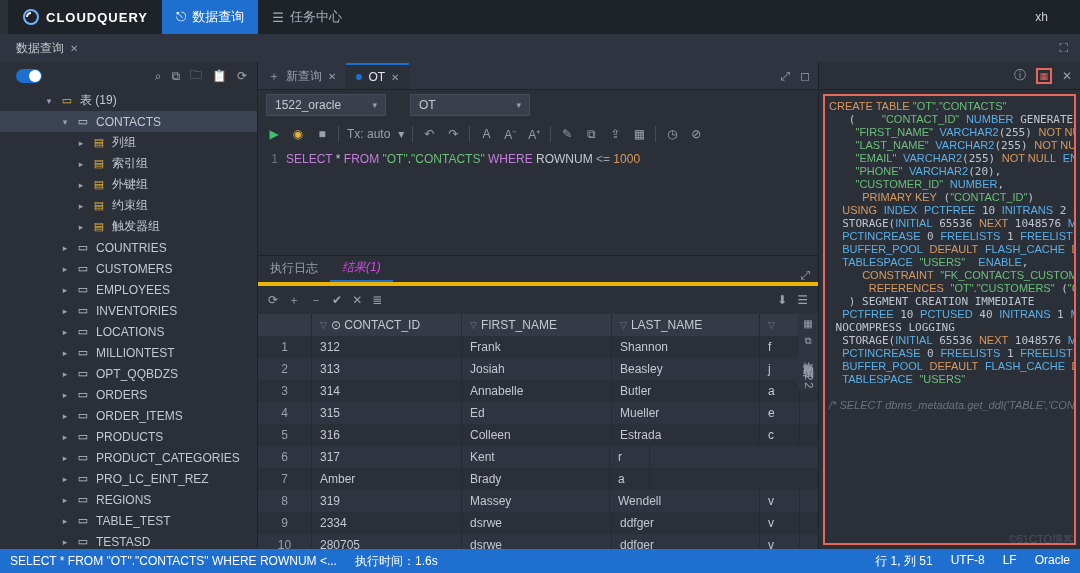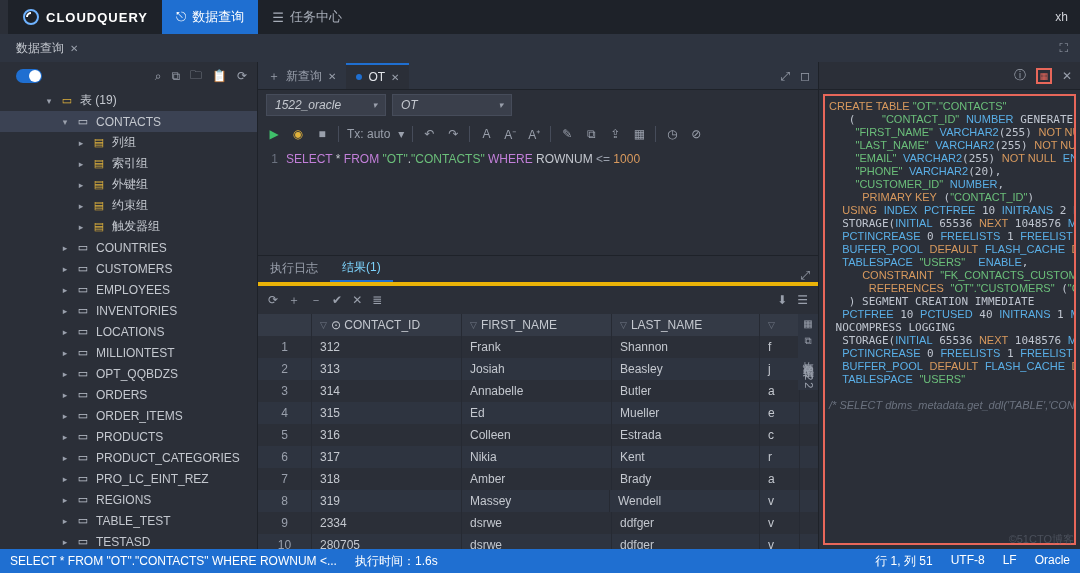--- a/index.html
+++ b/index.html
@@ -3,21 +3,21 @@
 <meta charset="utf-8">
 <style>
 * { margin: 0; padding: 0; box-sizing: border-box; font-family: "Segoe UI", Arial, sans-serif; }
 body { background: #2b2f38; color: #c4c8cf; font-size: 12px; overflow: hidden; width: 1080px; height: 573px; }
 .top-bar { height: 34px; background: #1e2229; display: flex; align-items: center; margin-left: 8px; }
 .logo { display: flex; align-items: center; padding: 0 14px; color: #fff; font-weight: 700; letter-spacing: 1px; font-size: 13px; }
 .logo svg { margin-right: 6px; }
 .top-nav { display: flex; height: 100%; }
 .top-nav-item { display: flex; align-items: center; padding: 0 14px; font-size: 13px; color: #a7adb8; height: 100%; gap: 6px; }
 .top-nav-item.active { background: #1f6fd1; color: #fff; }
-.top-user { margin-left: auto; padding-right: 12px; color: #d0d3d9; }
+.top-user { margin-left: auto; padding-right: 32px; color: #d0d3d9; }
 .sub-tabs { height: 28px; background: #2e3440; display: flex; align-items: center; padding: 0 6px; }
 .sub-tab { display: flex; align-items: center; gap: 6px; padding: 0 10px; height: 100%; font-size: 12px; color: #c4c8cf; }
 .sub-tab .close { font-size: 10px; color: #9aa0ac; }
 .max-icon { margin-left: auto; padding-right: 6px; color: #9aa0ac; }
 .main-row { display: flex; height: calc(100% - 34px - 28px - 24px); }
 .sidebar { width: 258px; background: #2b2f38; border-right: 1px solid #1e2229; display: flex; flex-direction: column; }
 .sb-toolbar { height: 28px; display: flex; align-items: center; justify-content: flex-end; gap: 10px; padding: 0 10px; color: #9aa0ac; }
 .toggle { width: 26px; height: 14px; background: #1f6fd1; border-radius: 7px; position: relative; margin-right: auto;margin-left:6px; }
 .toggle::after { content: ""; position: absolute; right: 1px; top: 1px; width: 12px; height: 12px; background: #fff; border-radius: 50%; }
 .tree { flex: 1; overflow: auto; font-size: 12px; }
@@ -27,39 +27,39 @@
 .ico { width: 14px; text-align: center; color: #6fb3ff; font-size: 11px; }
 .ico.y { color: #e0b23c; }
 .ico.g { color: #bfc5cf; }
 .center { flex: 1; display: flex; flex-direction: column; min-width: 0; background: #2b2f38; }
 .center-tabs { height: 28px; background: #2e3440; display: flex; align-items: flex-end; border-bottom: 1px solid #1e2229; position: relative; }
 .ctab { display: flex; align-items: center; gap: 6px; padding: 0 10px; height: 26px; font-size: 12px; color: #9aa0ac; }
 .ctab.active { background: #2b2f38; color: #e3e5ea; border-top: 2px solid #1f6fd1; }
 .ctab .dot { width: 6px; height: 6px; background: #1f6fd1; border-radius: 50%; }
 .ctab .close { font-size: 10px; color: #9aa0ac; }
 .ctab-icons { margin-left: auto; display: flex; gap: 10px; padding: 0 8px; color: #9aa0ac; align-items: center; height: 100%; }
-.selects { height: 30px; display: flex; padding: 4px 8px; gap: 6px; font-style: italic; }
+.selects { height: 30px; display: flex; padding: 4px 8px; gap: 24px; }
 .dd { background: #3a3f4b; border: 1px solid #464c5a; height: 22px; display: flex; align-items: center; padding: 0 8px; font-size: 12px; color: #c4c8cf; width: 120px; justify-content: space-between; }
 .dd .chev { font-size: 9px; color: #9aa0ac; }
 .ed-toolbar { height: 28px; display: flex; align-items: center; gap: 8px; padding: 0 8px; color: #9aa0ac; font-size: 12px;}
 .ed-toolbar .sep { width: 1px; height: 16px; background: #464c5a; }
 .ed-toolbar .tb-btn { width: 16px; text-align: center; }
 .ed-toolbar .play { color: #3fbf6a; }
 .ed-toolbar .rec { color: #e0b23c; }
 .editor { height: 108px; background: #2b2f38; border-bottom: 1px solid #1e2229; font-family: Consolas, monospace; font-size: 12px; padding: 4px 0; }
 .ed-line { display: flex; }
 .gutter { width: 28px; text-align: right; padding-right: 8px; color: #6b727f; }
 .code { flex: 1; white-space: pre; }
 .kw { color: #c27fd9; }
 .str { color: #6bbf7a; }
 .op { color: #9aa0ac; }
 .num { color: #d99a5e; }
 .result-tabs { height: 30px; display: flex; align-items: flex-end; border-bottom: 4px solid #eab308; position: relative; }
 .rtab { padding: 0 12px; height: 28px; display: flex; align-items: center; font-size: 12px; color: #9aa0ac; }
-.rtab.active { color: #7dd3fc; border-bottom: 2px solid #1f6fd1; }
+.rtab.active { color: #d946ef; border-bottom: 2px solid #1f6fd1; font-style: italic; }
 .rtab-icons { margin-left: auto; padding-right: 8px; color: #9aa0ac; }
 .grid-toolbar { height: 28px; display: flex; align-items: center; gap: 10px; padding: 0 10px; color: #9aa0ac; }
 .grid-toolbar .right { margin-left: auto; display: flex; gap: 10px; }
 .vert-tabs { position: absolute; right: 0; top: 0; width: 20px; background: #2e3440; display: flex; flex-direction: column; align-items: center; padding-top: 4px; gap: 6px; color: #9aa0ac; font-size: 10px; z-index:5;}
 .vert-label { writing-mode: vertical-rl; letter-spacing: 2px; color: #9aa0ac; font-size: 11px;}
 .grid { flex: 1; overflow: auto; position: relative; }
 .grid-head, .grid-row { display: flex; height: 22px; align-items: center; font-size: 12px; }
 .grid-head { background: #343a46; color: #c4c8cf; position: sticky; top: 0; }
 .grid-row:nth-child(even) { background: #2e3440; }
 .cell { padding: 0 8px; overflow: hidden; white-space: nowrap; text-overflow: ellipsis; border-right: 1px solid #262a33; height:100%; display:flex; align-items:center;}
@@ -357,27 +357,25 @@
         <div class="grid-row">
           <div class="cell c-idx">5</div>
           <div class="cell c1">316</div>
           <div class="cell c2">Colleen</div>
           <div class="cell c3">Estrada</div>
           <div class="cell c4">c</div>
         </div>
         <div class="grid-row">
           <div class="cell c-idx">6</div>
           <div class="cell c1">317</div>
-          <div class="cell c2">Nikia</div>
           <div class="cell c3">Kent</div>
           <div class="cell c4">r</div>
         </div>
         <div class="grid-row">
           <div class="cell c-idx">7</div>
-          <div class="cell c1">318</div>
           <div class="cell c2">Amber</div>
           <div class="cell c3">Brady</div>
           <div class="cell c4">a</div>
         </div>
         <div class="grid-row">
           <div class="cell c-idx">8</div>
           <div class="cell c1">319</div>
           <div class="cell c3">Massey</div>
           <div class="cell c2">Wendell</div>
           <div class="cell c4">v</div>

